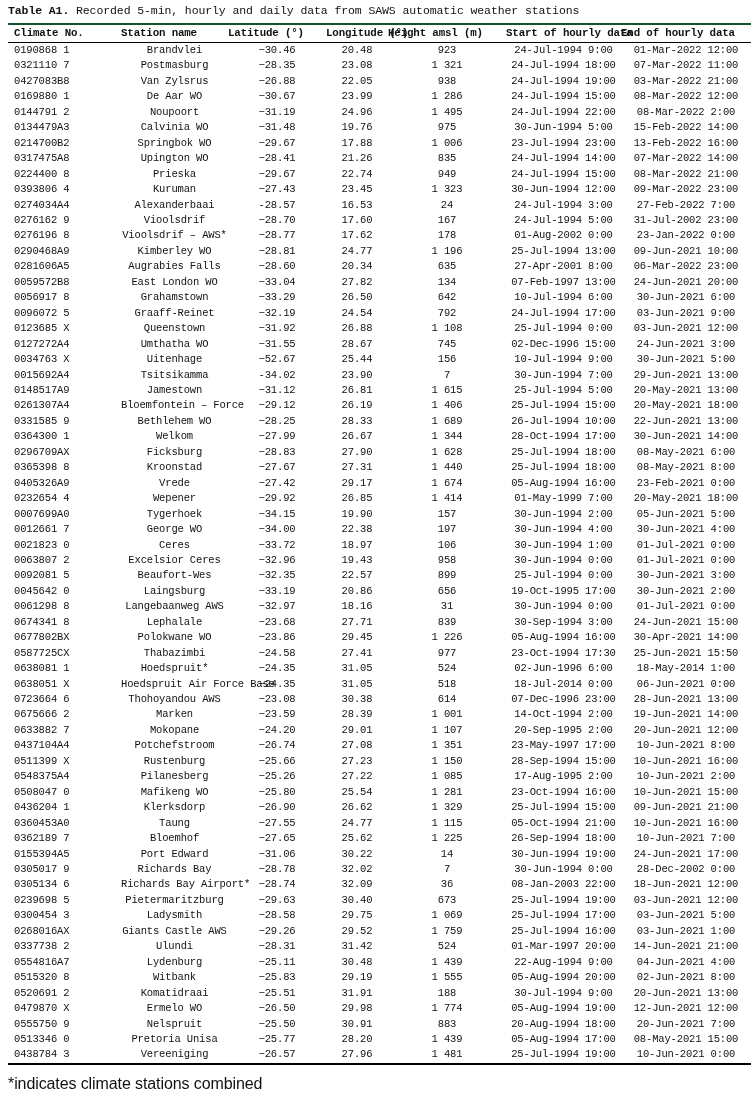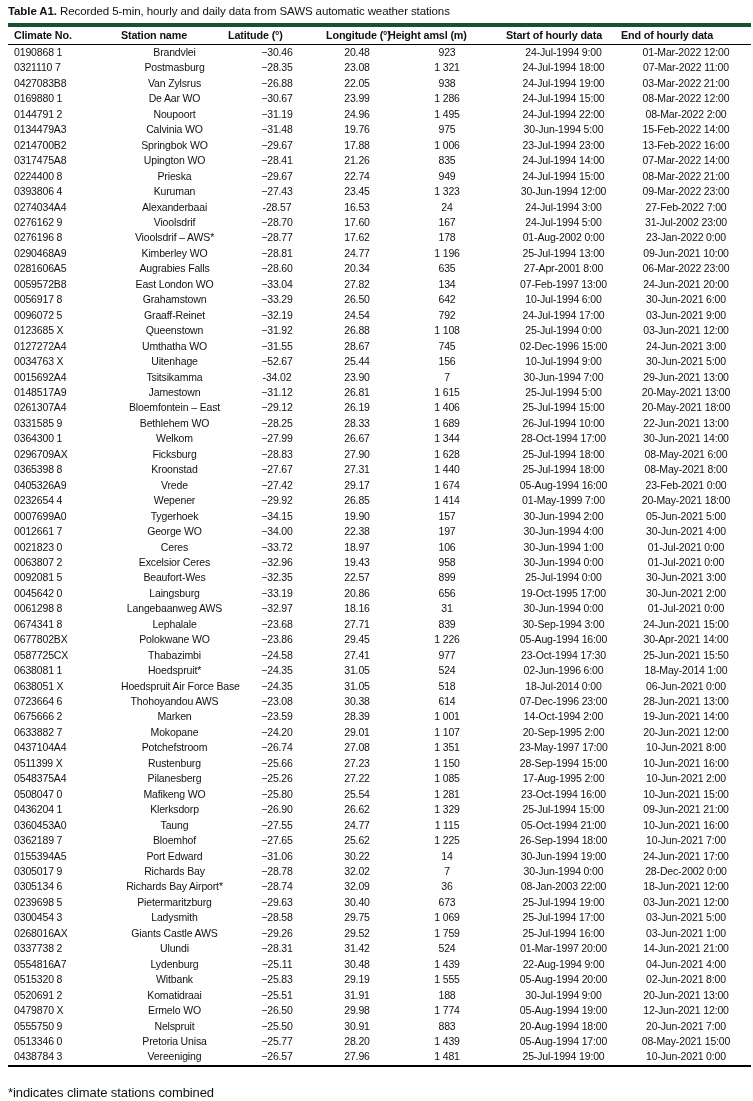--- a/index.html
+++ b/index.html
@@ -19,28 +19,30 @@
     box-sizing: border-box;
     padding: 4px 8px 0 8px;
     overflow: hidden;
   }
   .table-title {
     font-size: 11.5px;
     line-height: 14px;
     margin-bottom: 5px;
     letter-spacing: -0.1px;
     white-space: nowrap;
+    font-family: Liberation Mono, monospace;
   }
   .table-title .bold { font-weight: bold; }
   table {
     width: 737px;
     border-collapse: collapse;
     table-layout: fixed;
-    border-top: 4px solid #14532d;
+    border-top: 2px solid #14532d;
     border-bottom: 2px solid #000000;
+    font-family: Liberation Mono, monospace;
   }
   thead th {
     font-size: 10.8px;
     font-weight: bold;
     text-align: left;
     padding: 2px 0 3px 0;
     border-bottom: 1.2px solid #000000;
     white-space: nowrap;
     letter-spacing: -0.15px;
     overflow: visible;
@@ -56,23 +58,23 @@
     overflow: visible;
   }
   .col0 { width: 107px; text-align: left; padding-left: 6px; }
   .col1 { width: 107px; }
   .col2 { width: 98px; }
   .col3 { width: 62px; }
   .col4 { width: 118px; }
   .col5 { width: 115px; }
   .col6 { width: 130px; }
   .footnote {
-    font-size: 13px;
+    font-size: 16px;
     line-height: 13px;
-    margin-top: 19px;
+    margin-top: 12px;
     letter-spacing: -0.1px;
   }
 </style>
 </head>
 <body>
 
 <div class="page">
   <div class="table-title">
     <span class="bold">Table A1.</span><span> Recorded 5-min, hourly and daily data from SAWS automatic weather stations</span>
   </div>
@@ -291,21 +293,21 @@
           <td class="col0">0148517A9</td>
           <td class="col1">Jamestown</td>
           <td class="col2">−31.12</td>
           <td class="col3">26.81</td>
           <td class="col4">1 615</td>
           <td class="col5">25-Jul-1994 5:00</td>
           <td class="col6">20-May-2021 13:00</td>
         </tr>
         <tr>
           <td class="col0">0261307A4</td>
-          <td class="col1">Bloemfontein – East</td>
+          <td class="col1">Bloemfontein – Force</td>
           <td class="col2">−29.12</td>
           <td class="col3">26.19</td>
           <td class="col4">1 406</td>
           <td class="col5">25-Jul-1994 15:00</td>
           <td class="col6">20-May-2021 18:00</td>
         </tr>
         <tr>
           <td class="col0">0331585 9</td>
           <td class="col1">Bethlehem WO</td>
           <td class="col2">−28.25</td>

